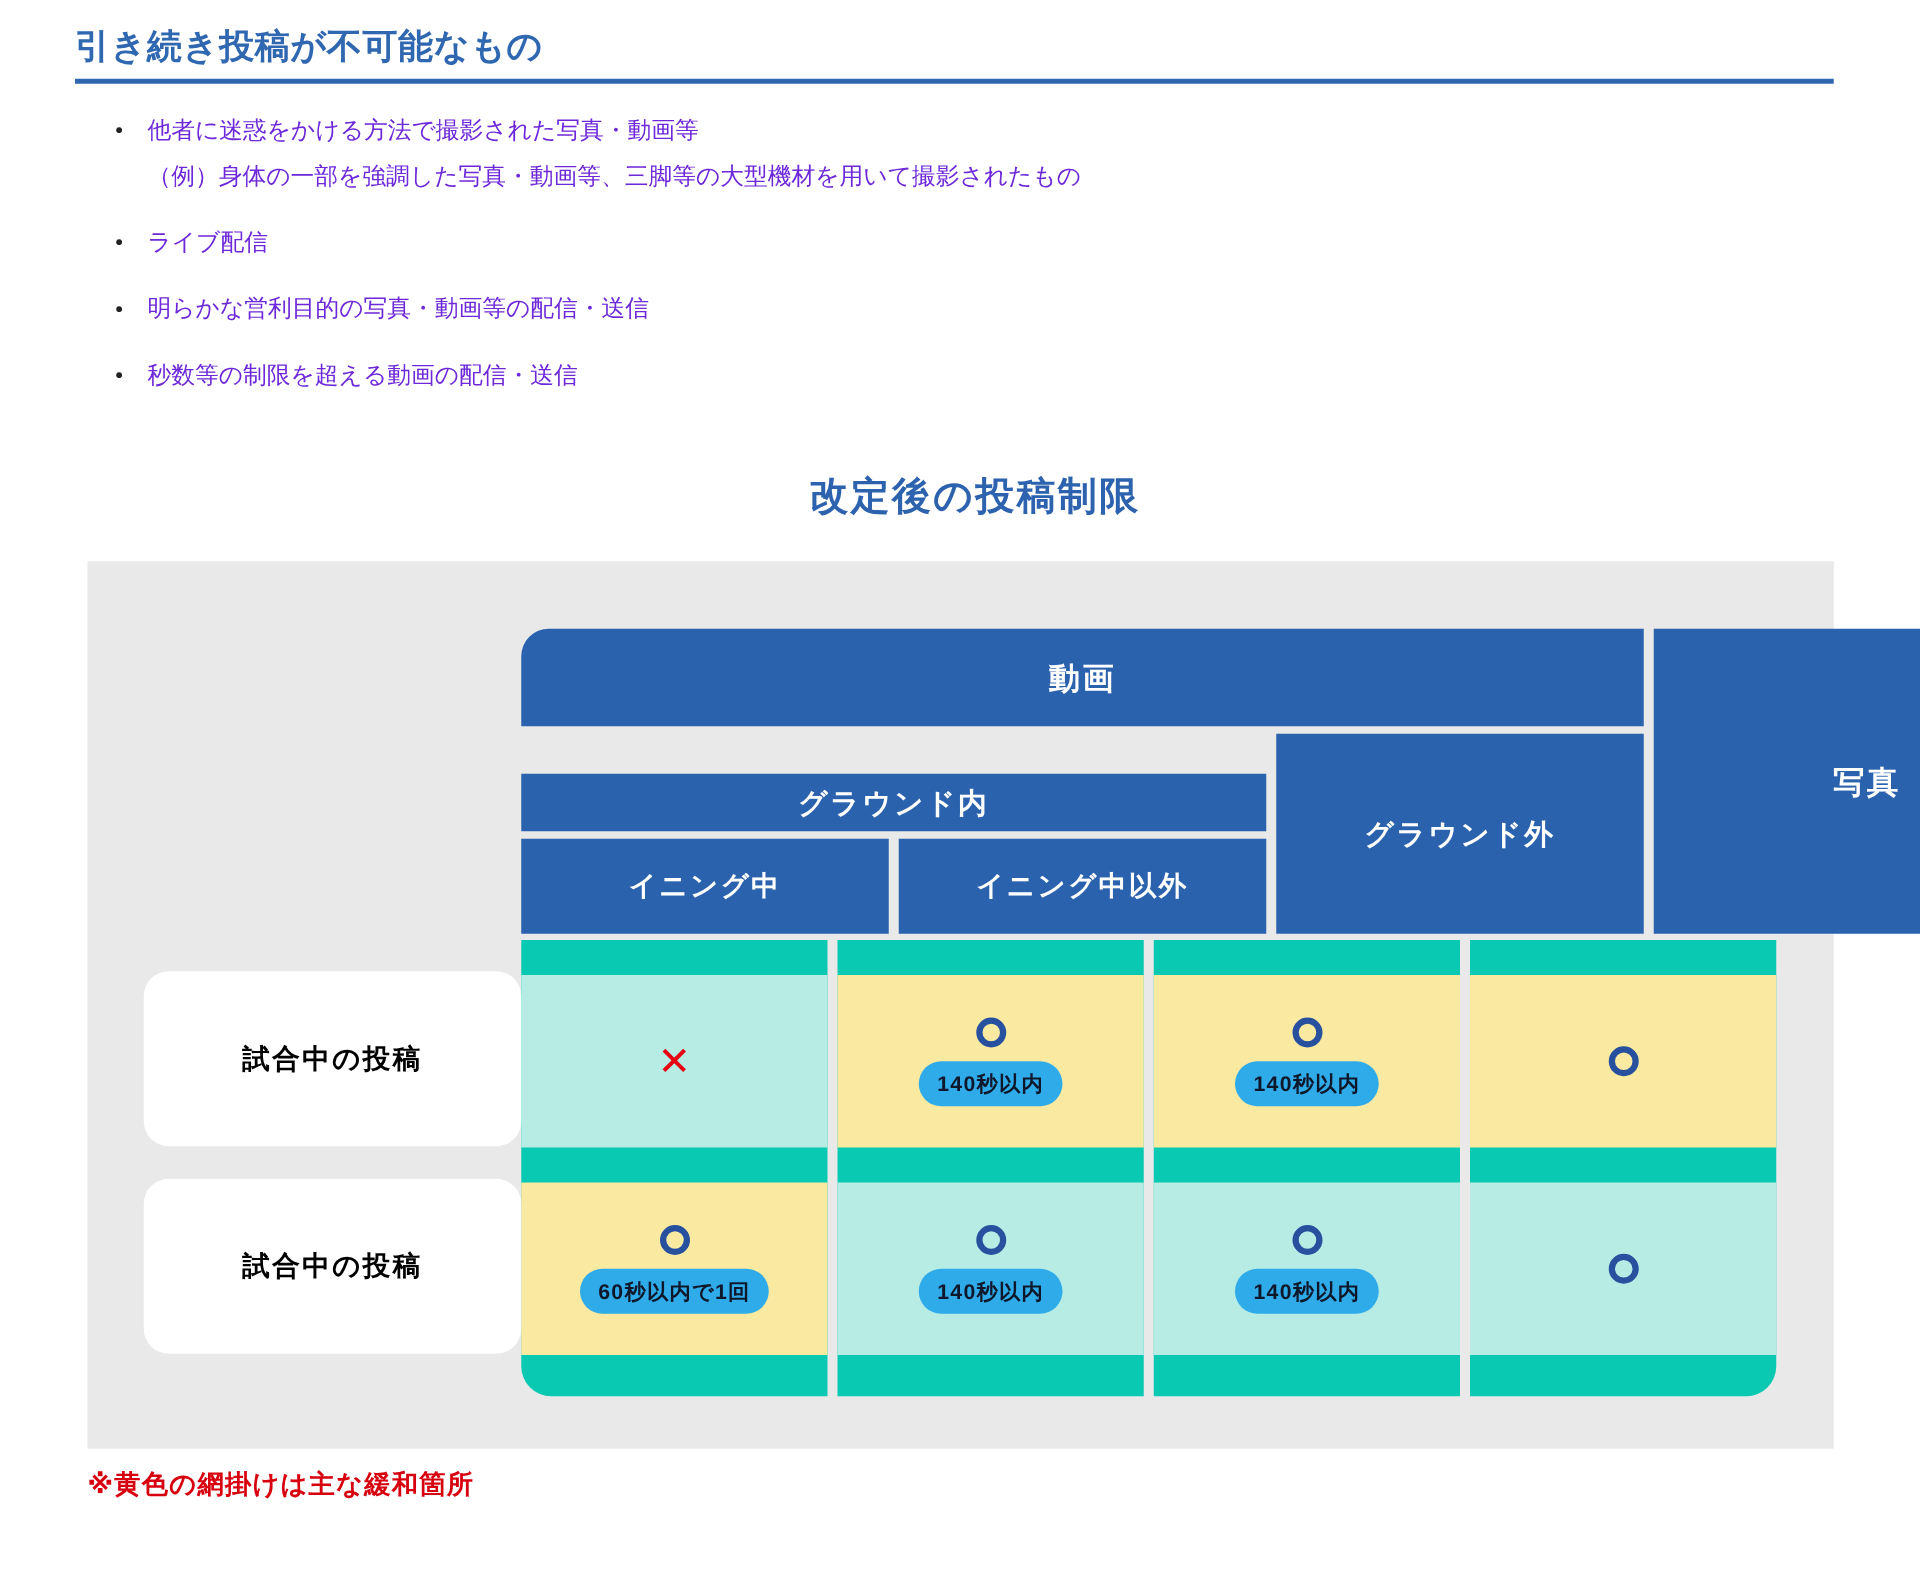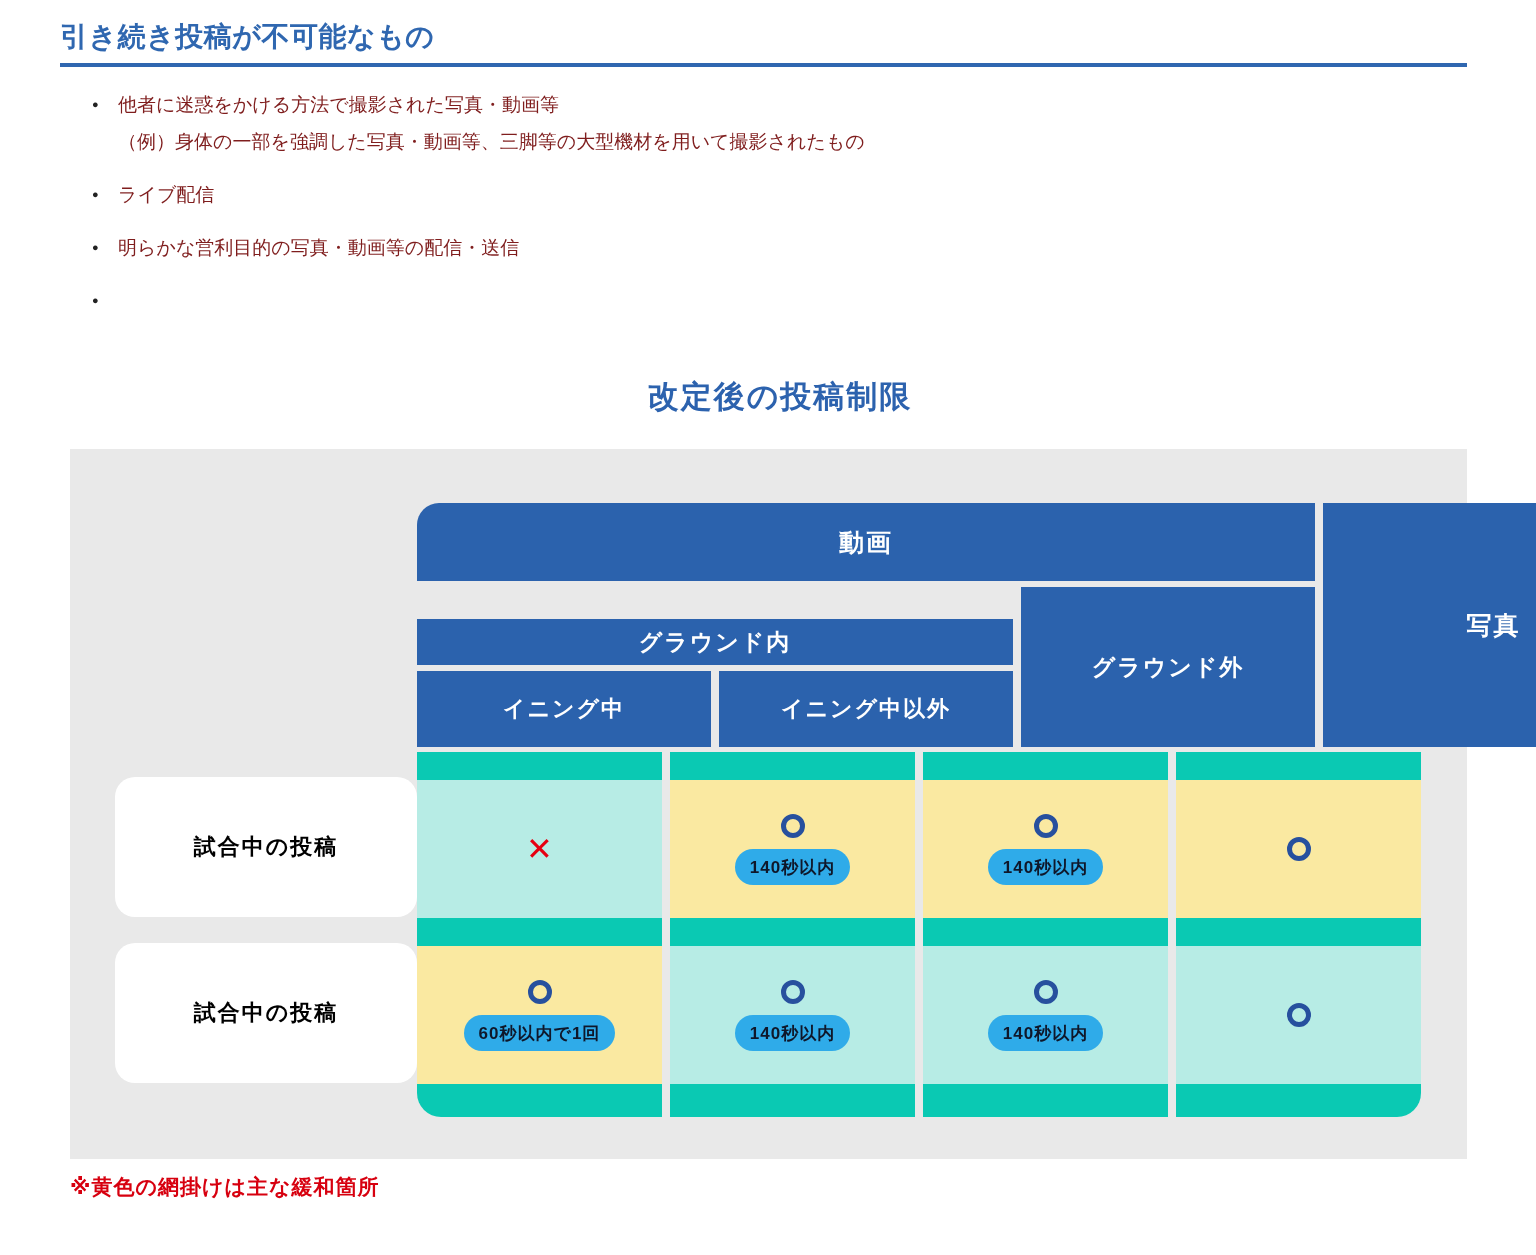--- a/index.html
+++ b/index.html
@@ -29,21 +29,21 @@
   
   .bullets { margin: 24px 0 0 92px; }
   .bullet-item { display: flex; margin-bottom: 26px; }
   .bullet-dot {
     color: #222;
     font-size: 18px;
     line-height: 27px;
     width: 26px;
     flex: 0 0 26px;
   }
-  .bullet-body { font-size: 19px; line-height: 27px; color: #7f1d1d; }
+  .bullet-body { font-size: 19px; line-height: 27px; color: #6d28d9; }
   .bullet-sub { margin-top: 10px; }
 
   
   .figure-title {
     margin-top: 62px;
     text-align: center;
     color: #2c62ae;
     font-size: 31px;
     font-weight: bold;
     letter-spacing: 2px;
@@ -184,20 +184,21 @@
   <div class="bullet-item">
     <span class="bullet-dot" style="font-size: 11px;">●</span>
     <div class="bullet-body">ライブ配信</div>
   </div>
   <div class="bullet-item">
     <span class="bullet-dot" style="font-size: 11px;">●</span>
     <div class="bullet-body">明らかな営利目的の写真・動画等の配信・送信</div>
   </div>
   <div class="bullet-item">
     <span class="bullet-dot" style="font-size: 11px;">●</span>
+    <div class="bullet-body">秒数等の制限を超える動画の配信・送信</div>
   </div>
 </div>
 
 <div class="figure-title">改定後の投稿制限</div>
 
 <div class="panel">
 
   <div class="hdr-grid">
     <div class="hdr-cell hdr-video">動画</div>
     <div class="hdr-cell hdr-photo">写真</div>

